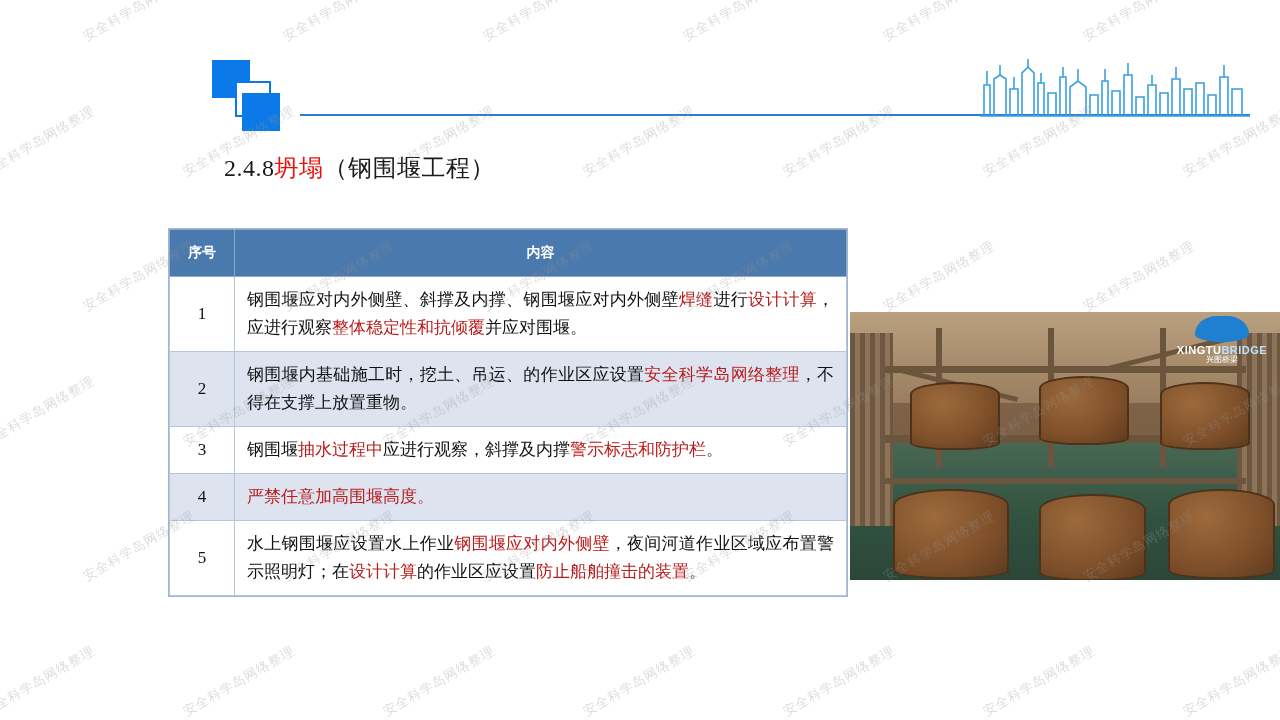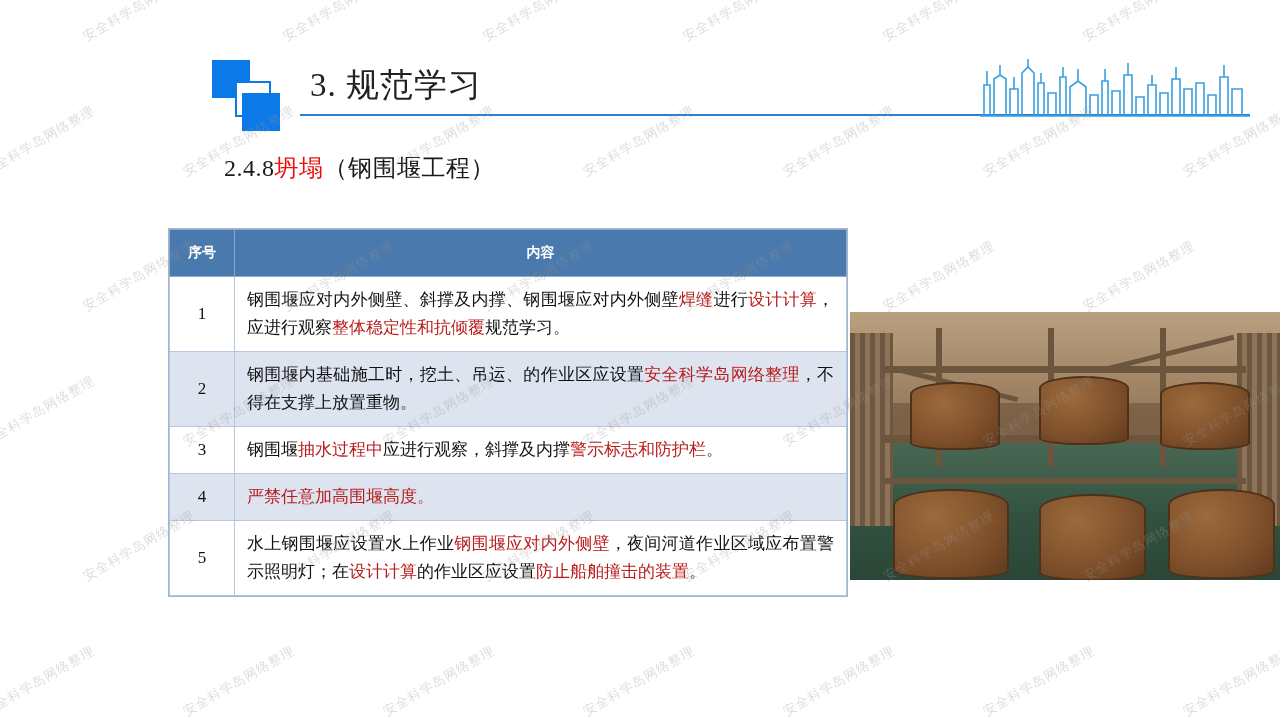--- a/index.html
+++ b/index.html
@@ -211,21 +211,20 @@
 </style>
 </head>
 <body>
 
 <div class="header">
   <div class="logo-squares">
     <div class="sq1"></div>
     <div class="sq2"></div>
     <div class="sq3"></div>
   </div>
-  <div class="header-title">3. 规范学习</div>
   <div class="header-rule"></div>
   <div class="skyline">
     <svg width="270" height="62" viewBox="0 0 270 62" fill="none" stroke="#3aa0e0" stroke-width="1.6">
       <path d="M4 60 L4 30 L10 30 L10 60"></path>
       <path d="M7 30 L7 16"></path>
       <path d="M14 60 L14 24 L20 20 L26 24 L26 60"></path>
       <path d="M20 20 L20 10"></path>
       <path d="M30 60 L30 34 L38 34 L38 60"></path>
       <path d="M34 34 L34 22"></path>
       <path d="M42 60 L42 18 L48 12 L54 18 L54 60"></path>
@@ -268,21 +267,21 @@
   <table class="spec">
     <thead>
       <tr>
         <th class="col-no">序号</th>
         <th>内容</th>
       </tr>
     </thead>
     <tbody id="table-body">
         <tr class="odd">
           <td class="idx">1</td>
-          <td class="content"><span>钢围堰应对内外侧壁、斜撑及内撑、钢围堰应对内外侧壁</span><span class="r">焊缝</span><span>进行</span><span class="r">设计计算</span><span>，应进行观察</span><span class="r">整体稳定性和抗倾覆</span><span>规范学习。</span></td>
+          <td class="content"><span>钢围堰应对内外侧壁、斜撑及内撑、钢围堰应对内外侧壁</span><span class="r">焊缝</span><span>进行</span><span class="r">设计计算</span><span>，应进行观察</span><span class="r">整体稳定性和抗倾覆</span><span>并应对围堰。</span></td>
         </tr>
         <tr class="even">
           <td class="idx">2</td>
           <td class="content"><span>钢围堰内基础施工时，挖土、吊运、的作业区应设置</span><span class="r">安全科学岛网络整理</span><span>，不得在支撑上放置重物。</span></td>
         </tr>
         <tr class="odd">
           <td class="idx">3</td>
           <td class="content"><span>钢围堰</span><span class="r">抽水过程中</span><span>应进行观察，斜撑及内撑</span><span class="r">警示标志和防护栏</span><span>。</span></td>
         </tr>
         <tr class="even">
@@ -309,20 +308,25 @@
   <div class="beam" style="left:46%; top:6%; width:6px; height:52%;"></div>
   <div class="beam" style="left:72%; top:6%; width:6px; height:52%;"></div>
   <div class="beam" style="left:10%; top:20%; width:30%; height:5px; transform:rotate(14deg); transform-origin:left top;"></div>
   <div class="beam" style="left:60%; top:20%; width:30%; height:5px; transform:rotate(-14deg); transform-origin:left top;"></div>
   <div class="caisson" style="left:14%; top:26%; width:20%; height:24%;"></div>
   <div class="caisson" style="left:44%; top:24%; width:20%; height:24%;"></div>
   <div class="caisson" style="left:72%; top:26%; width:20%; height:24%;"></div>
   <div class="caisson" style="left:10%; top:66%; width:26%; height:32%;"></div>
   <div class="caisson" style="left:44%; top:68%; width:24%; height:31%;"></div>
   <div class="caisson" style="left:74%; top:66%; width:24%; height:32%;"></div>
+  <div class="photo-logo">
+    <div class="mark"></div>
+    <div class="brand"><span>XINGTU</span><span class="b2">BRIDGE</span></div>
+    <div class="cn">兴图桥梁</div>
+  </div>
 </div>
 
 <div class="watermark-layer" id="wm-layer">
     <div class="wm" style="left: 80px; top: 30px;">安全科学岛网络整理</div>
     <div class="wm" style="left: 280px; top: 30px;">安全科学岛网络整理</div>
     <div class="wm" style="left: 480px; top: 30px;">安全科学岛网络整理</div>
     <div class="wm" style="left: 680px; top: 30px;">安全科学岛网络整理</div>
     <div class="wm" style="left: 880px; top: 30px;">安全科学岛网络整理</div>
     <div class="wm" style="left: 1080px; top: 30px;">安全科学岛网络整理</div>
     <div class="wm" style="left: -20px; top: 165px;">安全科学岛网络整理</div>

